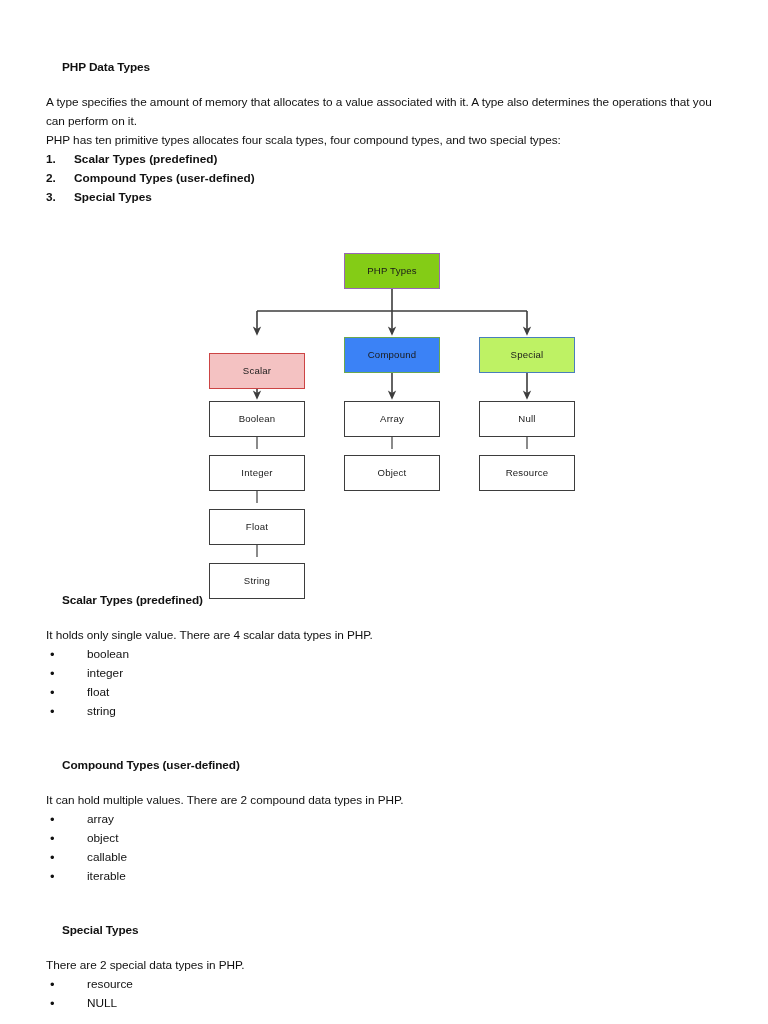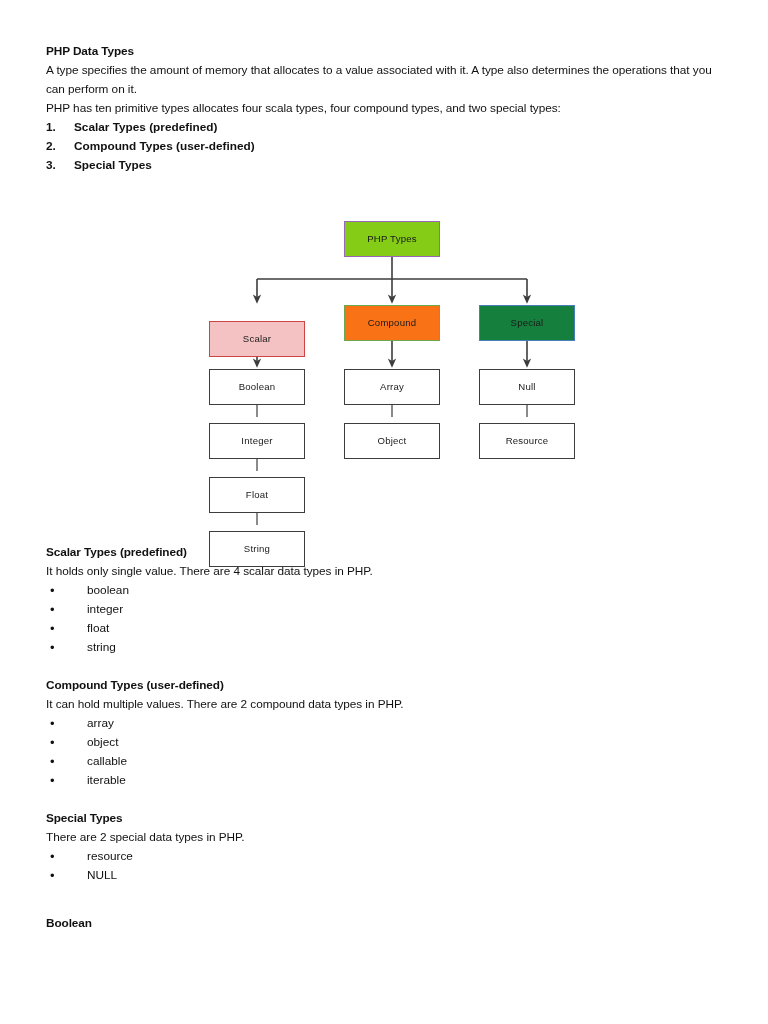--- a/index.html
+++ b/index.html
@@ -24,21 +24,21 @@
     height: 1024px;
     padding: 42px 46px 0 46px;
     box-sizing: border-box;
   }
 
   
   .h-bold {
     font-size: 11.8px;
     font-weight: bold;
     line-height: 19px;
-    margin: 0;
+    margin: 16px;
     letter-spacing: -0.1px;
   }
   .para {
     font-size: 11.8px;
     font-weight: normal;
     line-height: 19px;
     margin: 0;
     letter-spacing: -0.05px;
     max-width: 672px;
   }
@@ -115,25 +115,25 @@
   .node-root {
     border: 1.3px solid #9966b8;
     background: #84cc16;
   }
   .node-scalar {
     border: 1.3px solid #cc4444;
     background: #f4c2c2;
   }
   .node-compound {
     border: 1.3px solid #6aa84f;
-    background: #f97316;
+    background: #3b82f6;
   }
   .node-special {
     border: 1.3px solid #4a7ebb;
-    background: #15803d;
+    background: #bef264;
   }
   .node-leaf {
     border: 1.1px solid #3d3d3d;
     background: #ffffff;
   }
 </style>
 </head>
 <body>
 
 <div class="page">

